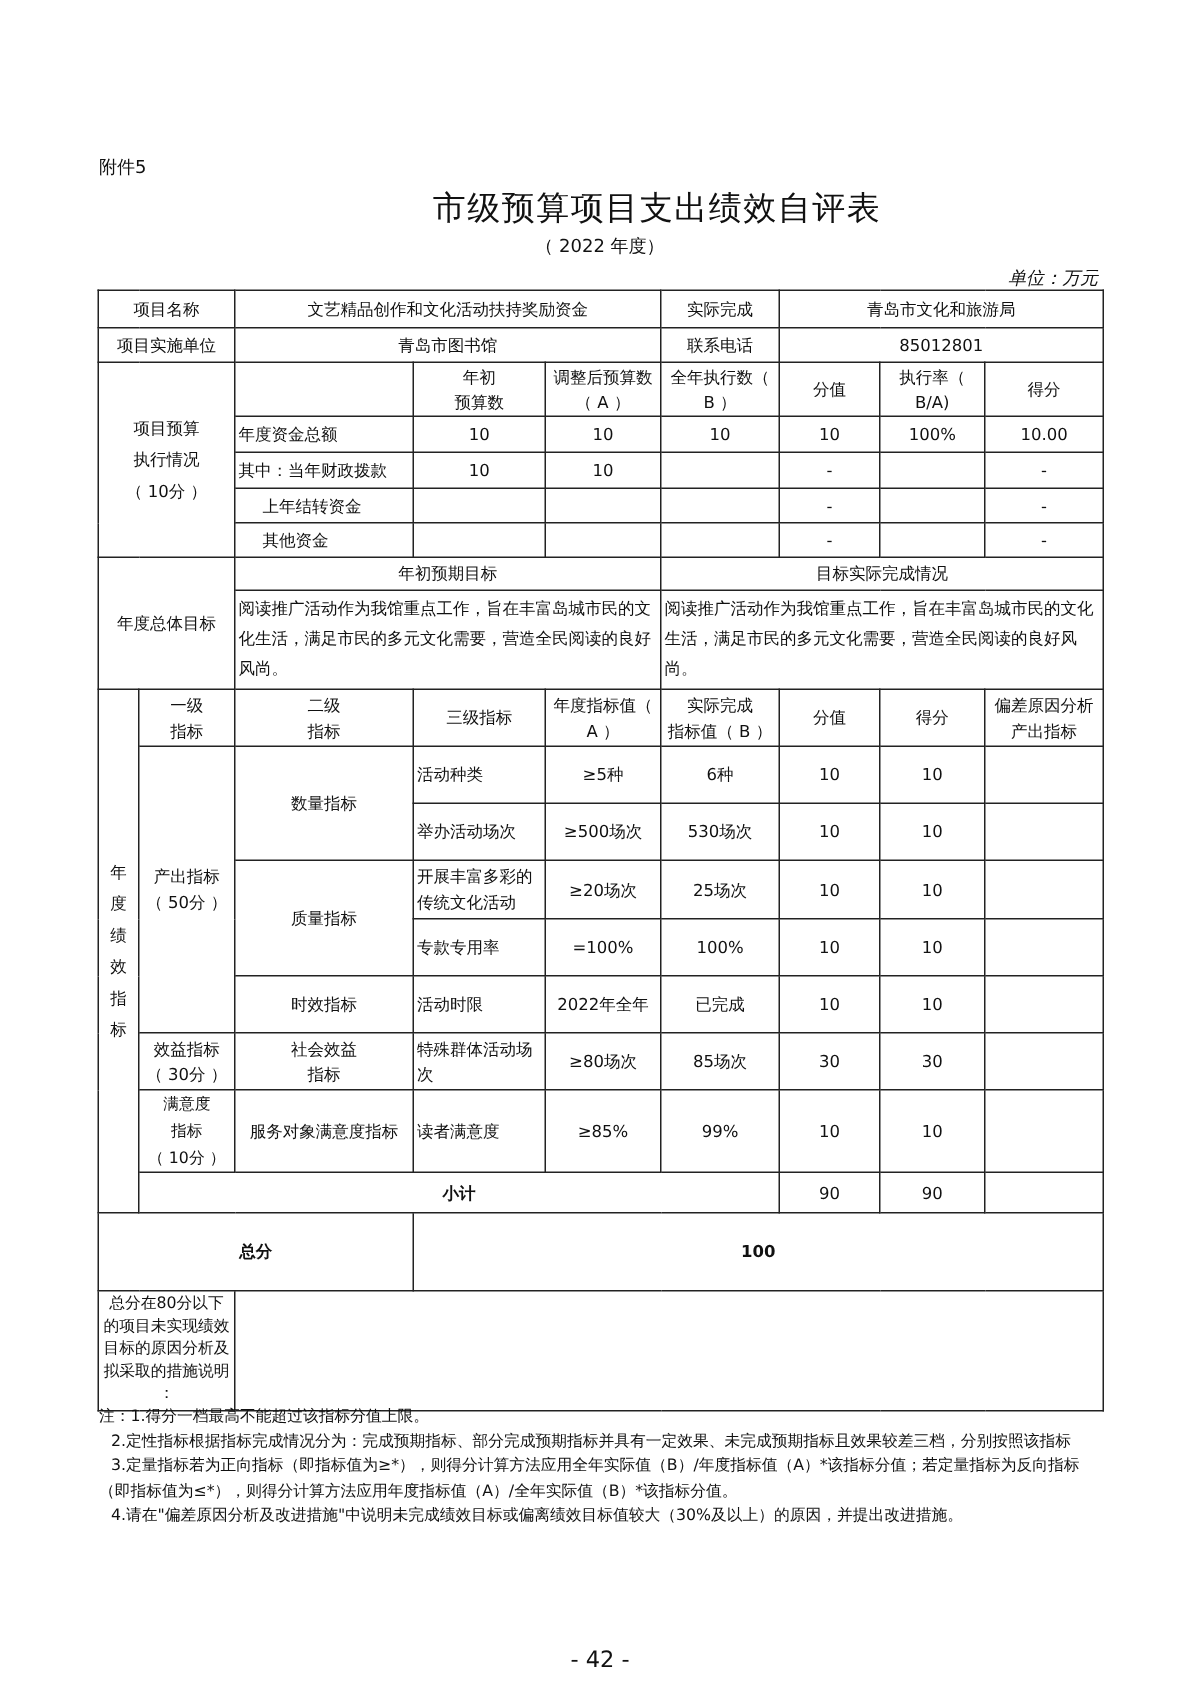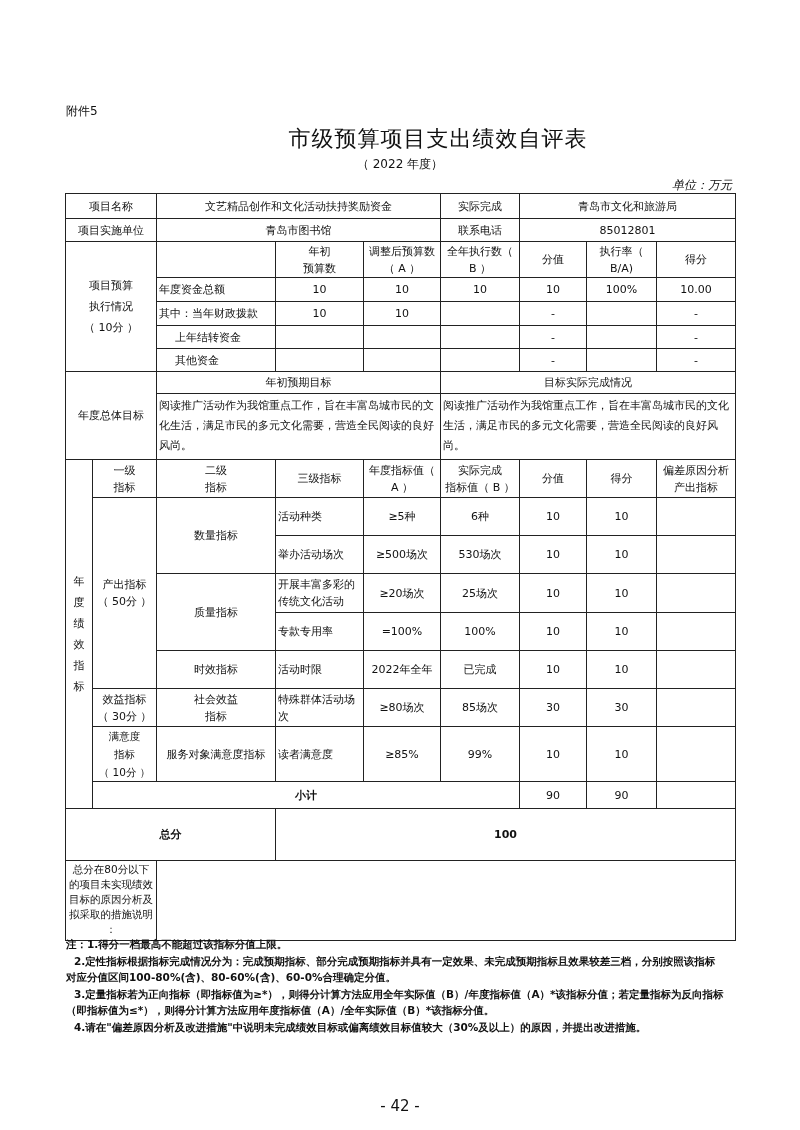--- a/index.html
+++ b/index.html
@@ -14,21 +14,21 @@
                border-collapse: collapse; table-layout: fixed; font-size: 11px; }
   table.main td { border: 1.3px solid #222; text-align: center; vertical-align: middle;
                   padding: 0 2px; line-height: 17px; overflow: hidden; }
   td.left { text-align: left !important; }
   td.indent { text-align: left !important; padding-left: 18px !important; }
   td.bold { font-weight: bold; }
   td.para { text-align: left !important; vertical-align: top !important; line-height: 20px !important; padding-top: 2px !important; margin-left: 40px; }
   td.vert { line-height: 21px !important; }
   td.small { font-size: 10.5px; line-height: 18px !important; }
   .notes { position: absolute; left: 66px; top: 936px; width: 670px; font-size: 10.5px; line-height: 16.5px; }
-  .notes div { white-space: nowrap; font-weight: bold; }
+  .notes div { white-space: nowrap; }
   .notes .in { padding-left: 8px; }
   .page-num { position: absolute; left: 0; width: 800px; top: 1097px; text-align: center; font-size: 15px; }
 </style>
 </head>
 <body>
 
 <div class="attach">附件5</div>
 <div class="title">市级预算项目支出绩效自评表</div>
 <div class="year">（ 2022 年度）</div>
 <div class="unit">单位：万元</div>
@@ -270,19 +270,18 @@
       <div>：</div>
     </td>
     <td colspan="7"></td>
   </tr>
 </tbody>
   </table>
 
 <div class="notes">
   <div>注：1.得分一档最高不能超过该指标分值上限。</div>
   <div class="in">2.定性指标根据指标完成情况分为：完成预期指标、部分完成预期指标并具有一定效果、未完成预期指标且效果较差三档，分别按照该指标</div>
-  <div>对应分值区间100-80%(含)、80-60%(含)、60-0%合理确定分值。</div>
   <div class="in">3.定量指标若为正向指标（即指标值为≥*），则得分计算方法应用全年实际值（B）/年度指标值（A）*该指标分值；若定量指标为反向指标</div>
   <div>（即指标值为≤*），则得分计算方法应用年度指标值（A）/全年实际值（B）*该指标分值。</div>
   <div class="in">4.请在"偏差原因分析及改进措施"中说明未完成绩效目标或偏离绩效目标值较大（30%及以上）的原因，并提出改进措施。</div>
 </div>
 
 <div class="page-num">- 42 -</div>
 
 </body></html>

